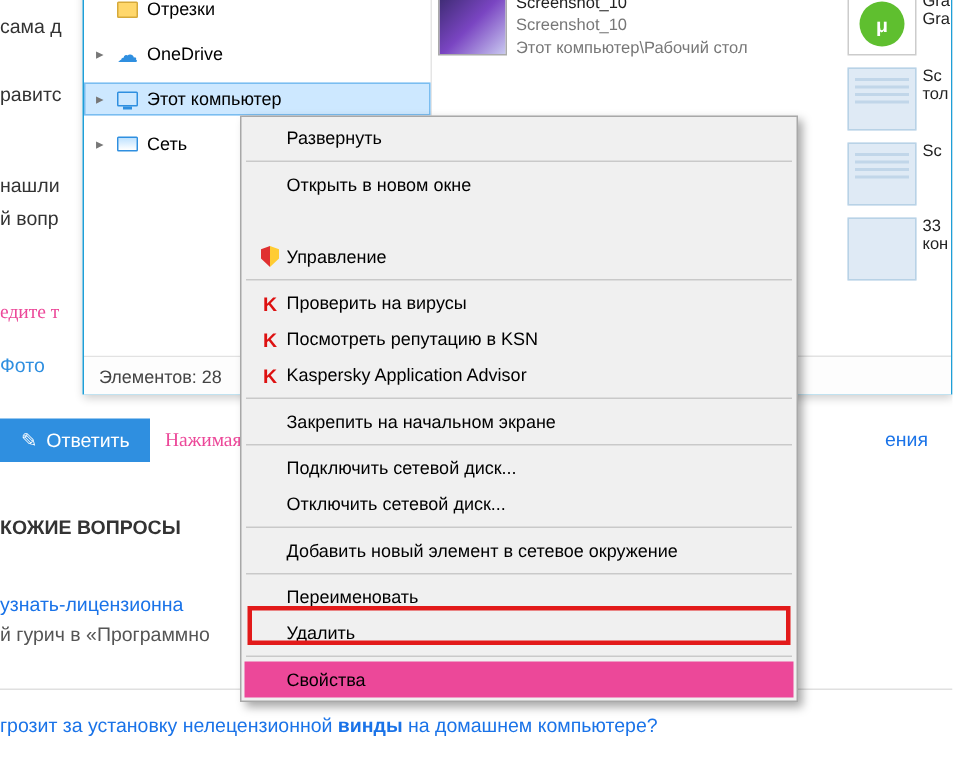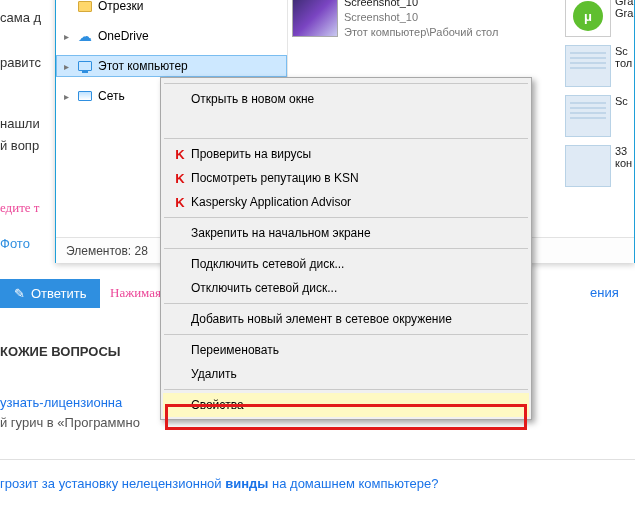--- a/index.html
+++ b/index.html
@@ -142,21 +142,21 @@
     padding: 4px 10px 4px 6px;
     color: #000;
     white-space: nowrap;
     cursor: default;
   }
   .ctx-item .cicon {
     width: 22px;
     height: 16px;
     display:inline-flex;align-items:center;justify-content:center;
   }
-  .ctx-item.hover { background:#fef9c3; }
+  .ctx-item.hover { background:#ec4899; }
   .ctx-sep { height:1px; background:#c9c9c9; margin:3px 1px; }
   .ctx-highlight {
     position:absolute;
     border:3px solid #e21a1a;
     pointer-events:none;
   }
 
   
   .reply-btn {
     position:absolute;
@@ -286,27 +286,37 @@
         </div>
       </div>
     </div>
   </div>
   <div class="statusbar">
     <span>Элементов: 28</span>
   </div>
 </div>
 
 <div class="ctx">
+  <div class="ctx-item">
+      <span class="cicon"></span>
+      <span>Развернуть</span>
+    </div>
   <div class="ctx-sep"></div>
   <div class="ctx-item">
       <span class="cicon"></span>
       <span>Открыть в новом окне</span>
     </div>
   <div class="ctx-item">
       <span class="cicon"></span>
+    </div>
+  <div class="ctx-item">
+      <span class="cicon">
+        <span class="i-shield"></span>
+      </span>
+      <span>Управление</span>
     </div>
   <div class="ctx-sep"></div>
   <div class="ctx-item">
       <span class="cicon i-kasp">K</span>
       <span>Проверить на вирусы</span>
     </div>
   <div class="ctx-item">
       <span class="cicon i-kasp">K</span>
       <span>Посмотреть репутацию в KSN</span>
     </div>

